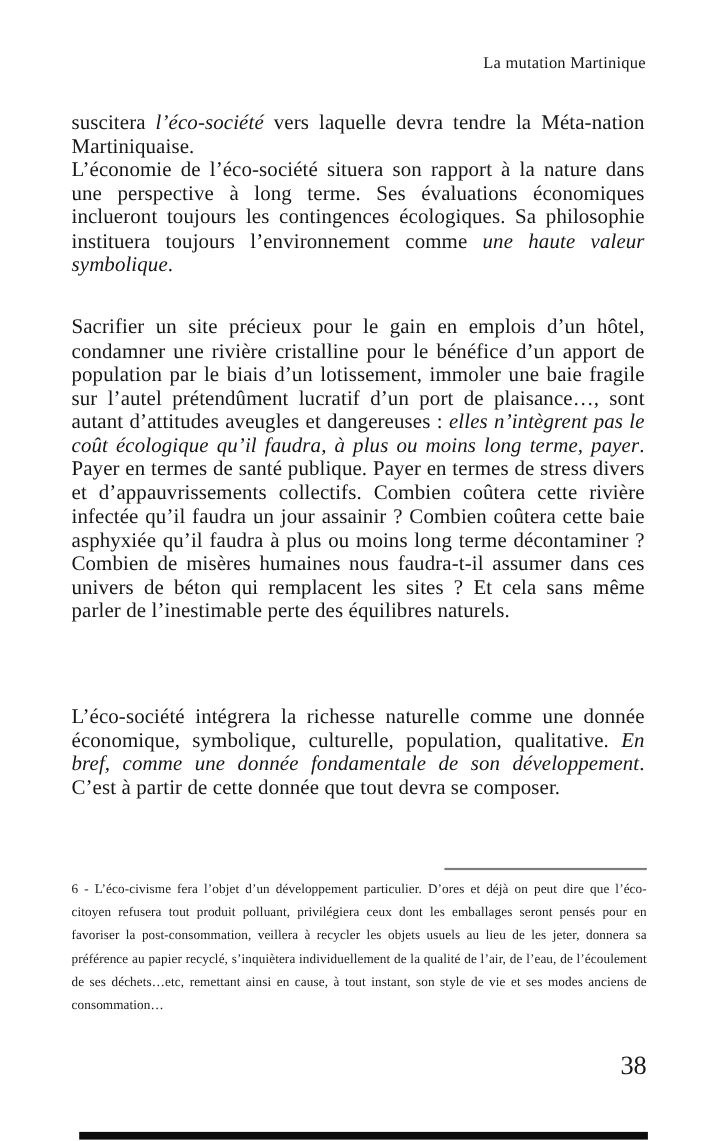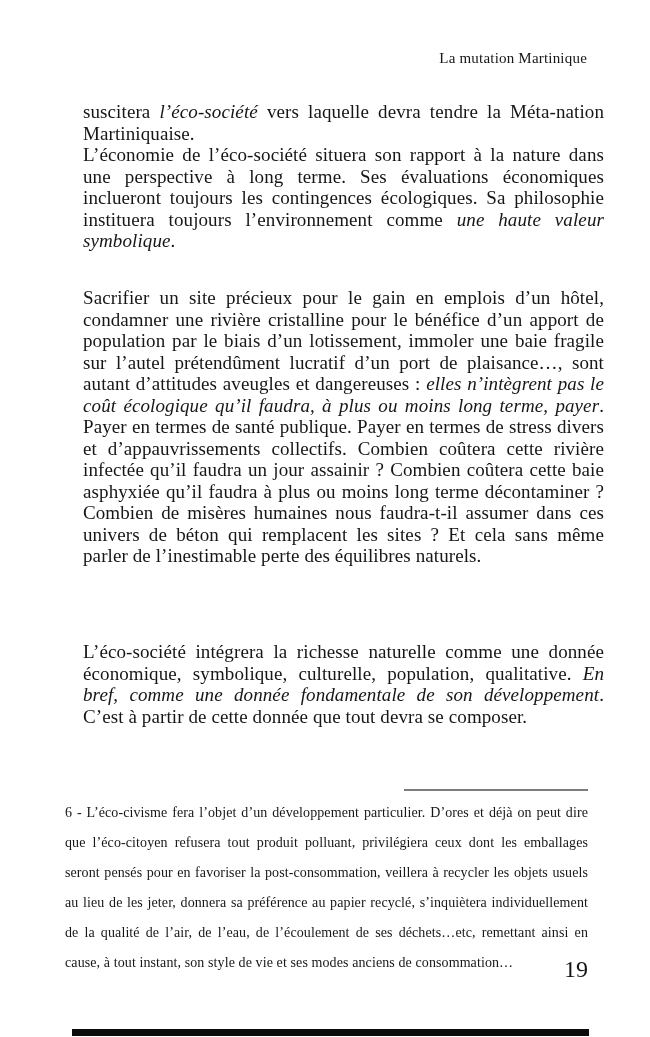--- a/index.html
+++ b/index.html
@@ -19,21 +19,21 @@
   .running-head {
     position: absolute;
     top: 49px;
     right: 63px;
     font-size: 15px;
     line-height: 18px;
     letter-spacing: 0.2px;
   }
   .textcol {
     position: absolute;
-    left: 83px;
+    left: 65px;
     width: 521px;
   }
   .block1 { top: 101px; }
   .block2 { top: 287px; }
   .block3 { top: 641px; }
   .para {
     margin: 0;
     font-size: 19px;
     line-height: 21.5px;
     text-align: justify;
@@ -46,22 +46,22 @@
     right: 62px;
     width: 184px;
     height: 2px;
     background: var(--rule, #7d7d7d);
   }
   .footnote {
     position: absolute;
     top: 798px;
     left: 65px;
     width: 523px;
-    font-size: 14px;
-    line-height: 30px;
+    font-size: 12px;
+    line-height: 21px;
     text-align: justify;
     letter-spacing: 0.1px;
   }
   .page-number {
     position: absolute;
     top: 955px;
     right: 62px;
     font-size: 24px;
     line-height: 28px;
   }
@@ -91,17 +91,17 @@
   </div>
 
   <div class="textcol block3">
     <p class="para"><span>L’éco-société intégrera la richesse naturelle comme une donnée économique, symbolique, culturelle, population, qualitative. </span><span class="i">En bref, comme une donnée fondamentale de son développement</span><span>. C’est à partir de cette donnée que tout devra se composer.</span></p>
   </div>
 
   <div class="footnote-rule"></div>
 
   <div class="footnote para"><span>6 - L’éco-civisme fera l’objet d’un développement particulier. D’ores et déjà on peut dire que l’éco-citoyen refusera tout produit polluant, privilégiera ceux dont les emballages seront pensés pour en favoriser la post-consommation, veillera à recycler les objets usuels au lieu de les jeter, donnera sa préférence au papier recyclé, s’inquiètera individuellement de la qualité de l’air, de l’eau, de l’écoulement de ses déchets…etc, remettant ainsi en cause, à tout instant, son style de vie et ses modes anciens de consommation…</span></div>
 
-  <div class="page-number">19</div>
+  <div class="page-number">38</div>
 
   <div class="scan-bar"></div>
 
 </div>
 
 </body></html>

